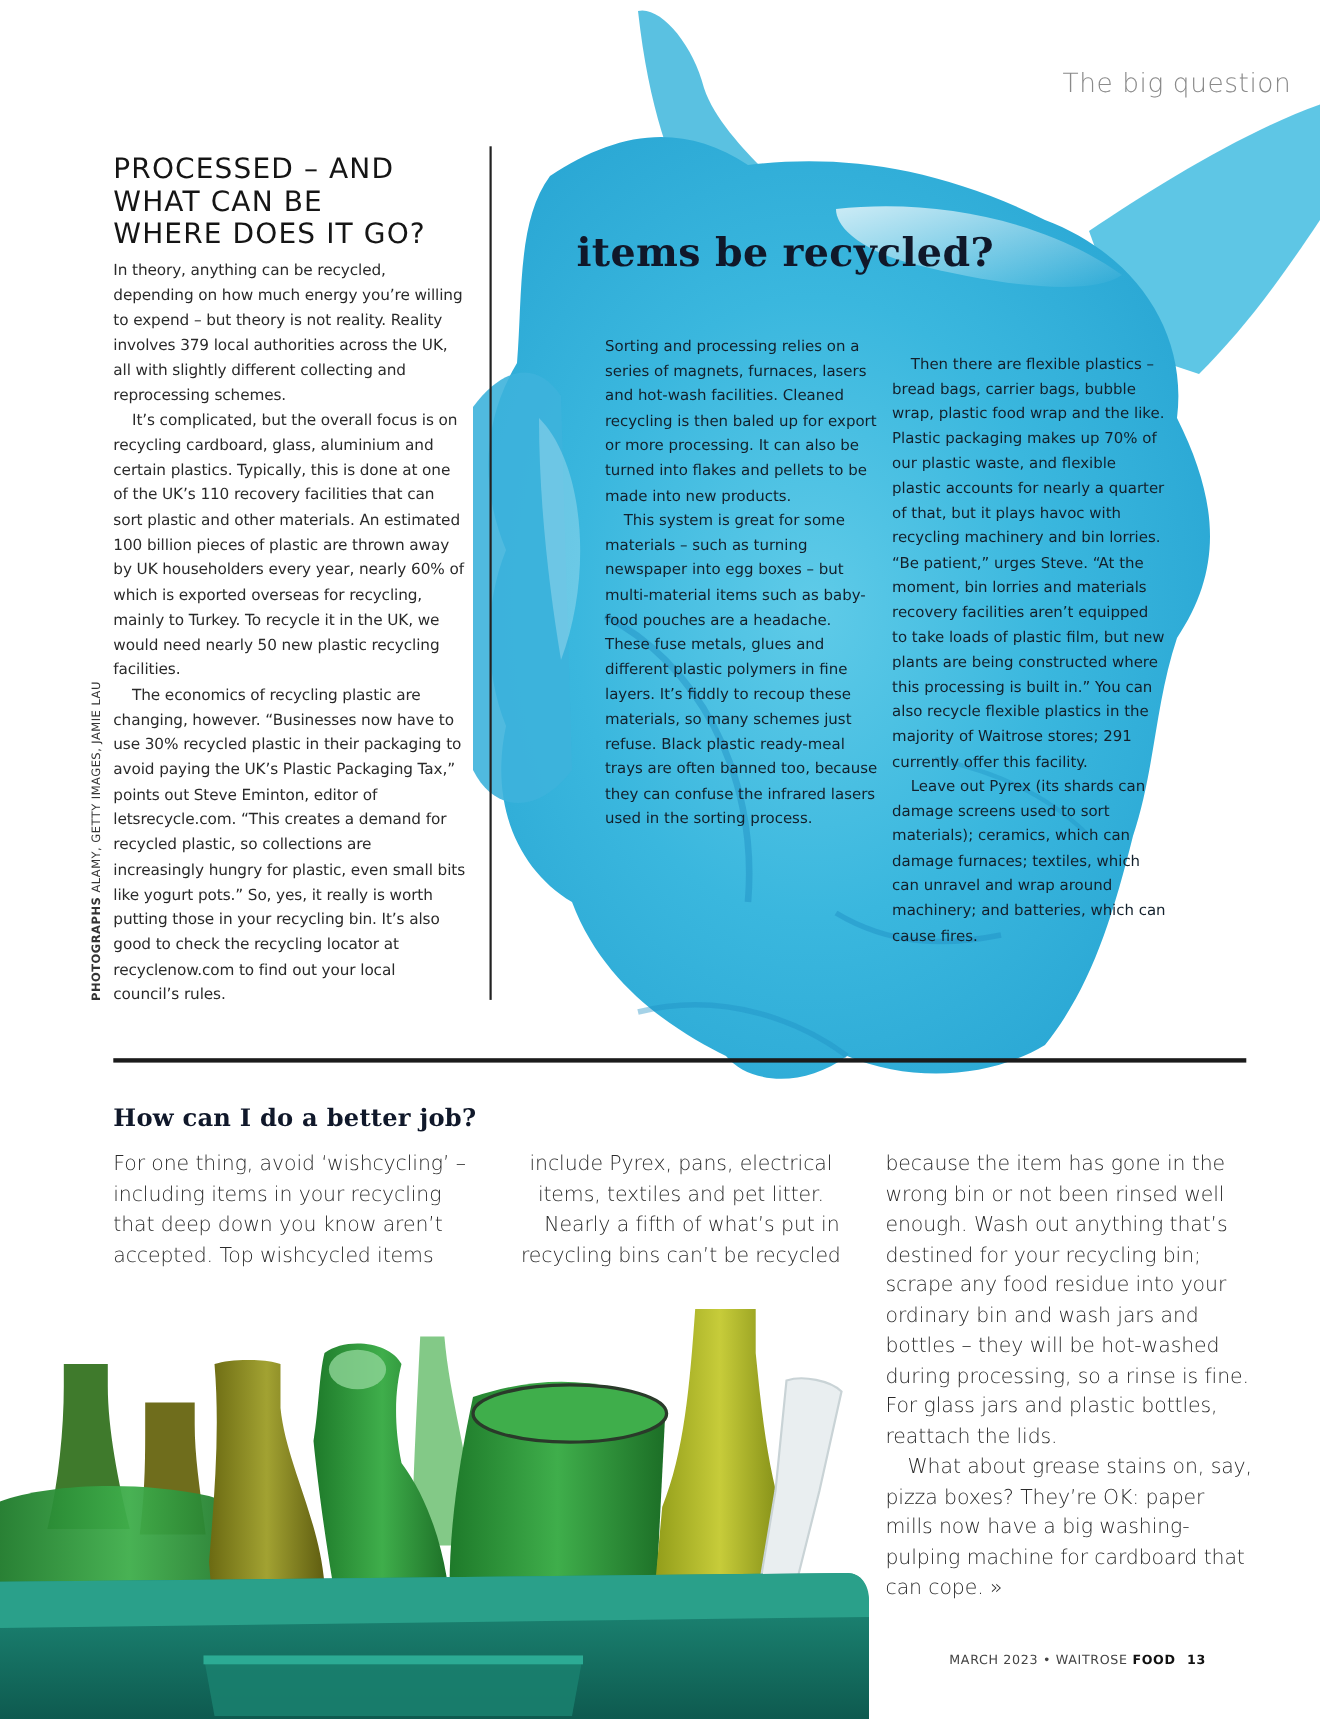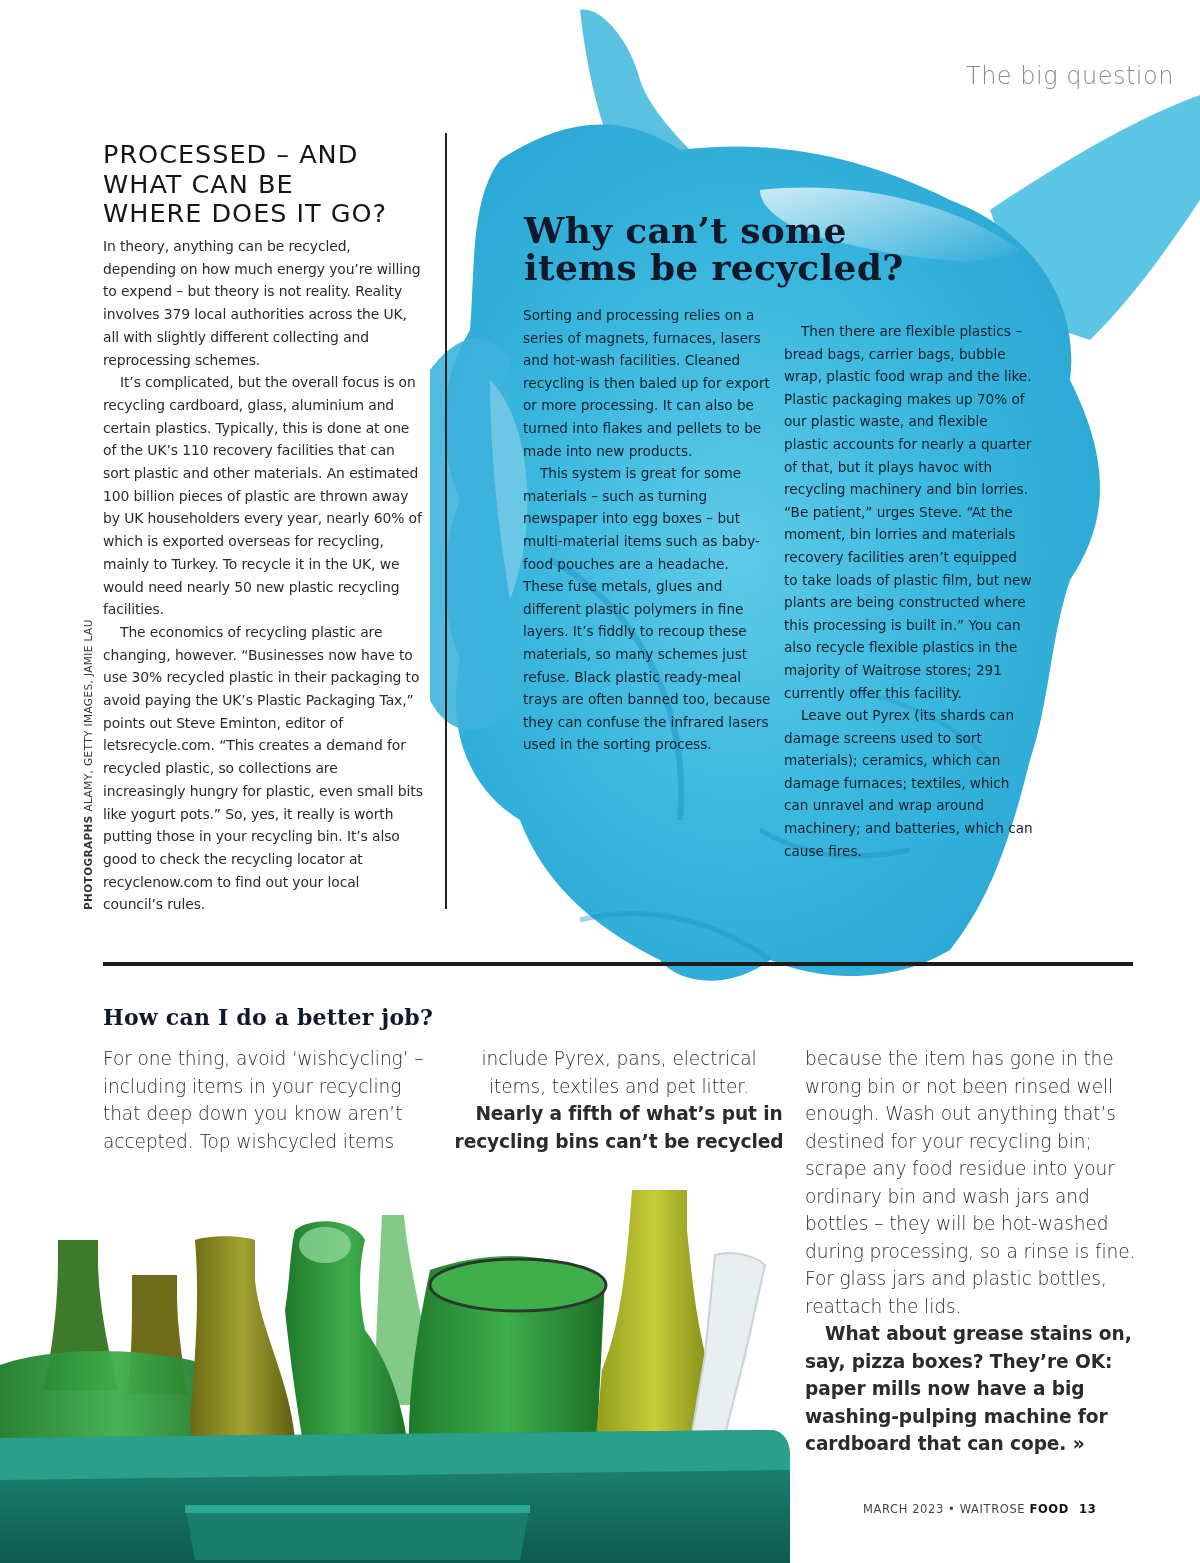--- a/index.html
+++ b/index.html
@@ -8,30 +8,30 @@
   .section-label { left:966px; top:62px; font-size:24px; color:#8a8a8a; letter-spacing:0.5px; font-weight:300; }
   .bag { left:430px; top:0; width:770px; height:990px; }
   .left-title { left:103px; top:140px; width:340px; font-size:25.5px; line-height:29.5px; letter-spacing:1px; color:#151515; }
   .left-body { left:103px; top:235px; width:320px; font-size:13.9px; line-height:22.7px; color:#2a2a2a; letter-spacing:-0.1px; }
   .left-body p { margin:0; text-indent:0; }
   .left-body p.ind { text-indent:17px; }
   .credit { left:82px; top:910px; transform-origin:left top; transform:rotate(-90deg); font-size:10.5px; letter-spacing:0.4px; color:#333; white-space:nowrap; }
   .credit b { font-weight:700; }
   .vrule { left:445px; top:133px; width:1.5px; height:776px; background:#222; }
   .center-title { left:524px; top:212px; width:460px; font-family:"DejaVu Serif", serif; font-weight:700; font-size:36px; line-height:37px; color:#10182a; letter-spacing:0.3px; }
-  .col { font-size:13.6px; line-height:22.6px; color:#13202c; letter-spacing:0px; }
+  .col { font-size:13.6px; line-height:22.6px; color:#13202c; letter-spacing:0px;margin-left:27px; }
   .col p { margin:0; }
   .col p.ind { text-indent:17px; }
   .col-a { left:523px; top:304px; width:250px; }
   .col-b { left:784px; top:320px; width:250px; }
   .hrule { left:103px; top:962px; width:1030px; height:4px; background:#1b1b1b; }
   .bottom-title { left:103px; top:1004px; font-family:"DejaVu Serif", serif; font-weight:700; font-size:22px; color:#10182a; letter-spacing:0.2px; }
   .bcol { font-size:18.6px; line-height:27.5px; color:#2b2b2b; font-weight:300; letter-spacing:-0.1px; }
   .bcol p { margin:0; }
-  .bcol p.ind { text-indent:20px;font-weight:bold; }
+  .bcol p.ind { text-indent:20px; }
   .bcol-a { left:103px; top:1045px; width:340px; }
   .bcol-b { left:454px; top:1045px; width:330px;text-align:center; }
   .bcol-c { left:805px; top:1045px; width:335px; }
   .bottles { left:0; top:1160px; width:790px; height:403px; }
   .footer { left:863px; top:1502px; font-size:11.5px; letter-spacing:0.6px; color:#444; white-space:nowrap; }
   .footer b { color:#111; font-weight:700; }
   .footer .pg { margin-left:6px; font-weight:700; color:#111; }
 </style>
 </head>
 <body>
@@ -80,21 +80,20 @@
 </div>
 
 <div class="abs credit">
   <b>PHOTOGRAPHS</b>
   <span>ALAMY, GETTY IMAGES, JAMIE LAU</span>
 </div>
 
 <div class="abs vrule"></div>
 
 <div class="abs center-title">
-  <div>Why can’t some</div>
   <div>items be recycled?</div>
 </div>
 <div class="abs col col-a">
   <p>Sorting and processing relies on a series of magnets, furnaces, lasers and hot-wash facilities. Cleaned recycling is then baled up for export or more processing. It can also be turned into flakes and pellets to be made into new products.</p>
   <p class="ind">This system is great for some materials – such as turning newspaper into egg boxes – but multi-material items such as baby-food pouches are a headache. These fuse metals, glues and different plastic polymers in fine layers. It’s fiddly to recoup these materials, so many schemes just refuse. Black plastic ready-meal trays are often banned too, because they can confuse the infrared lasers used in the sorting process.</p>
 </div>
 <div class="abs col col-b">
   <p class="ind">Then there are flexible plastics – bread bags, carrier bags, bubble wrap, plastic food wrap and the like. Plastic packaging makes up 70% of our plastic waste, and flexible plastic accounts for nearly a quarter of that, but it plays havoc with recycling machinery and bin lorries. “Be patient,” urges Steve. “At the moment, bin lorries and materials recovery facilities aren’t equipped to take loads of plastic film, but new plants are being constructed where this processing is built in.” You can also recycle flexible plastics in the majority of Waitrose stores; 291 currently offer this facility.</p>
   <p class="ind">Leave out Pyrex (its shards can damage screens used to sort materials); ceramics, which can damage furnaces; textiles, which can unravel and wrap around machinery; and batteries, which can cause fires.</p>
 </div>

